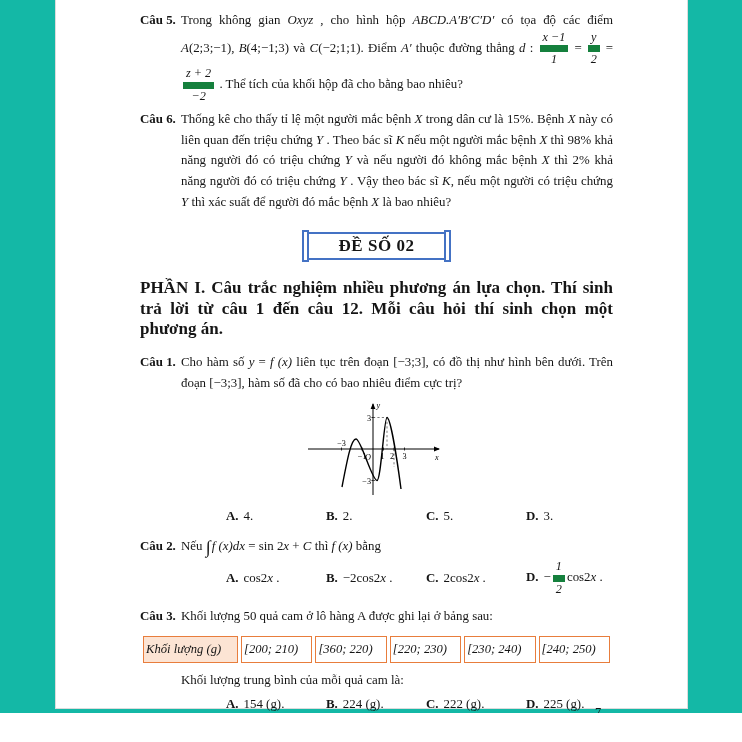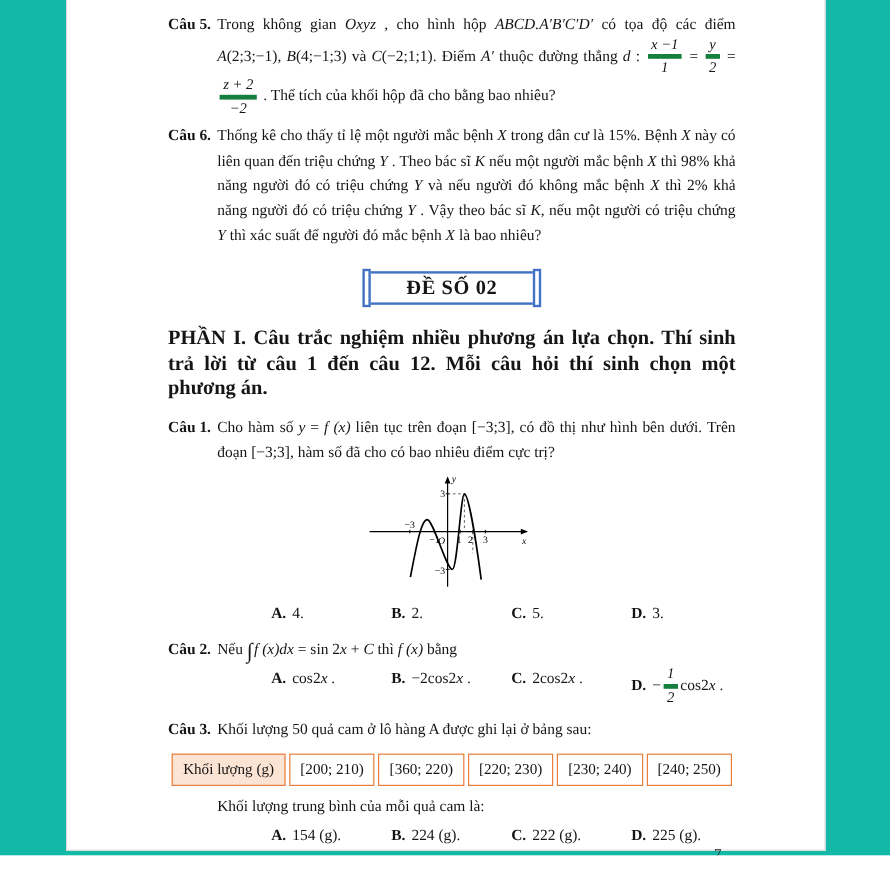--- a/index.html
+++ b/index.html
@@ -16,48 +16,48 @@
 
   p { margin:0; }
   .q { position:relative; padding-left:41px; margin-bottom:6px; }
   .q-label { position:absolute; left:0; top:0; font-weight:bold; font-size:12.9px; line-height:20.6px; }
   .q-text, .note, .opts, .q3-text { font-size:12.9px; line-height:20.6px; text-align:justify; }
   .mi { font-style:italic; }
   .intg { font-size:18px; font-style:normal; vertical-align:-3px; padding-right:1px; }
 
   .frac { display:inline-block; vertical-align:middle; text-align:center; line-height:1.12;
           font-size:12.2px; margin:0 2px; font-style:italic; }
-  .frac .fnum { display:block; border-bottom:4px solid #15803d; padding:0 3px 1px; }
+  .frac .fnum { display:block; border-bottom:7px solid #15803d; padding:0 3px 1px; }
   .frac .fden { display:block; padding-top:1px; }
 
   .banner-row { text-align:center; margin:20px 0 18px; }
   .banner { display:inline-block; position:relative; border:2px solid var(--banner-border,#4472C4);
             background:#fff; padding:2px 34px; font-weight:bold; font-size:17px; letter-spacing:.5px; }
   .banner-end { position:absolute; top:-4px; bottom:-4px; width:7px;
                 border:2px solid var(--banner-border,#4472C4); background:#fff; }
   .banner-end.left { left:-3px; } .banner-end.right { right:-3px; }
 
   .intro { font-weight:bold; font-size:17px; line-height:20.6px; text-align:justify; margin-bottom:12px; }
 
   .figure { margin:6px 0 2px 119px; }
   svg text { font-size:8.2px; fill:#000; font-family:"Liberation Serif", serif; }
   svg .git { font-style:italic; }
   .axis { stroke:#000; stroke-width:1; }
   .tick { stroke:#000; stroke-width:0.8; }
   .dash { stroke:#444; stroke-width:0.7; stroke-dasharray:2.2 2.2; }
   .curve { stroke:#000; stroke-width:1.4; fill:none; }
 
-  .opts { display:flex; padding-left:45px; margin:3px 0 9px; }
+  .opts { display:flex; padding-left:45px; margin:3px 0 9px;align-items:center; }
   .opt { width:100px; flex:none; }
   .opt:last-child { width:auto; }
   .okey { font-weight:bold; margin-right:5px; }
 
   table.freq { border-collapse:separate; border-spacing:3px; width:473px;
                margin:7px 0 4px -41px; font-size:12.6px; }
-  table.freq td { border:1.5px solid var(--table-border,#E87D3C); text-align:center; padding:5px 2px; }
+  table.freq td { border:1.5px solid var(--table-border,#E87D3C); padding:5px 2px;font-style:italic; }
   table.freq td.rowhead { background:var(--table-fill,#FCE4D4); width:95px; }
   .note { margin:3px 0 2px; }
 
   .pageno { position:absolute; left:595px; top:705px; font-size:12.5px; }
 </style>
 </head>
 <body>
 
 <div class="page">
   <div class="sheet"></div>

